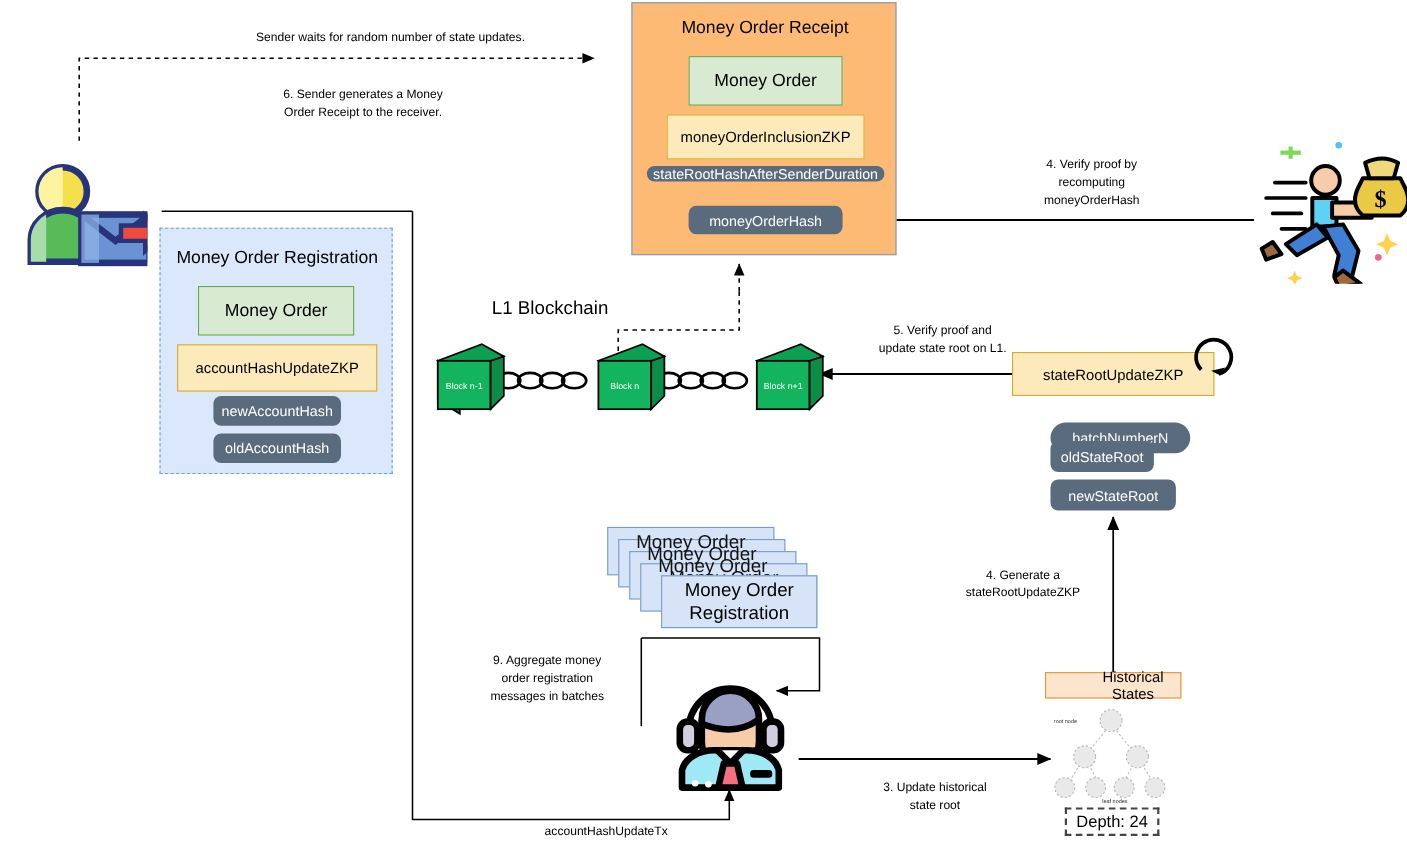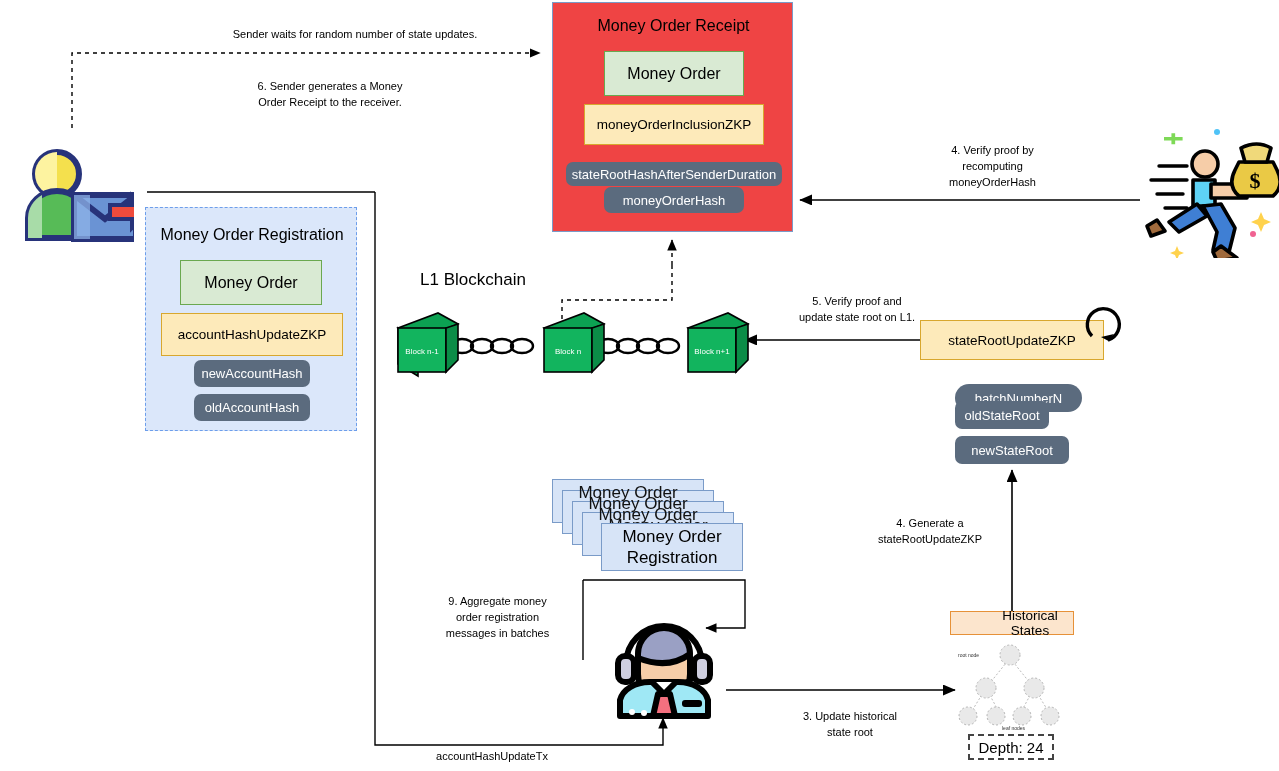--- a/index.html
+++ b/index.html
@@ -6,26 +6,26 @@
   body{
     width:1279px;height:771px;background:#ffffff;
     font-family:"Liberation Sans","DejaVu Sans",sans-serif;
     color:#000;overflow:hidden;position:relative;
   }
   .canvas{position:absolute;left:0;top:0;width:1279px;height:771px;}
   .abs{position:absolute;box-sizing:border-box;}
 
   
   .txt{font-size:11px;line-height:16px;color:#000;text-align:center;white-space:pre-line;}
-  .txt-l{text-align:center;}
+  .txt-l{text-align:right;}
   .title{font-size:16px;text-align:center;}
 
   
   .panel-receipt{
-    background:#ef4444;border:1px solid #7a9bc8;
+    background:#fdba74;border:1px solid #7a9bc8;margin-left:22px;
   }
   .panel-reg{
     background:#dbe7fa;border:1px dashed #6d9eeb;
   }
 
   
   .chip{
     display:flex;align-items:center;justify-content:center;
     text-align:center;
   }
@@ -136,21 +136,21 @@
         <path d="M106 30 q16 -8 30 0 l-4 14 h-22 z" fill="#f0d97a"></path>
       </g>
       <text x="120" y="70" font-size="22" font-weight="bold" fill="#000" text-anchor="middle" font-family="Liberation Serif, serif">$</text>
     </svg>
   </div>
 
   <div class="abs panel-receipt" style="left:552px;top:2px;width:241px;height:230px;">
     <div class="abs title" style="left:0;top:14px;width:241px;">Money Order Receipt</div>
     <div class="abs chip chip-green" style="left:603px;top:0;left:51px;top:48px;width:140px;height:45px;">Money Order</div>
     <div class="abs chip chip-zk" style="left:31px;top:101px;width:180px;height:41px;">moneyOrderInclusionZKP</div>
-    <div class="abs chip chip-pub" style="left:13px;top:159px;width:216px;height:24px;">stateRootHashAfterSenderDuration</div>
+    <div class="abs chip chip-pub" style="left:13px;top:148px;width:216px;height:14px;">stateRootHashAfterSenderDuration</div>
     <div class="abs chip chip-pub" style="left:51px;top:184px;width:140px;height:26px;">moneyOrderHash</div>
   </div>
 
   <div class="abs panel-reg" style="left:145px;top:207px;width:212px;height:224px;">
     <div class="abs title" style="left:0;top:18px;width:212px;">Money Order Registration</div>
     <div class="abs chip chip-green" style="left:34px;top:52px;width:142px;height:45px;">Money Order</div>
     <div class="abs chip chip-zk" style="left:15px;top:105px;width:182px;height:43px;">accountHashUpdateZKP</div>
     <div class="abs chip chip-pub" style="left:48px;top:152px;width:116px;height:27px;">newAccountHash</div>
     <div class="abs chip chip-pub" style="left:48px;top:186px;width:116px;height:27px;">oldAccountHash</div>
   </div>

